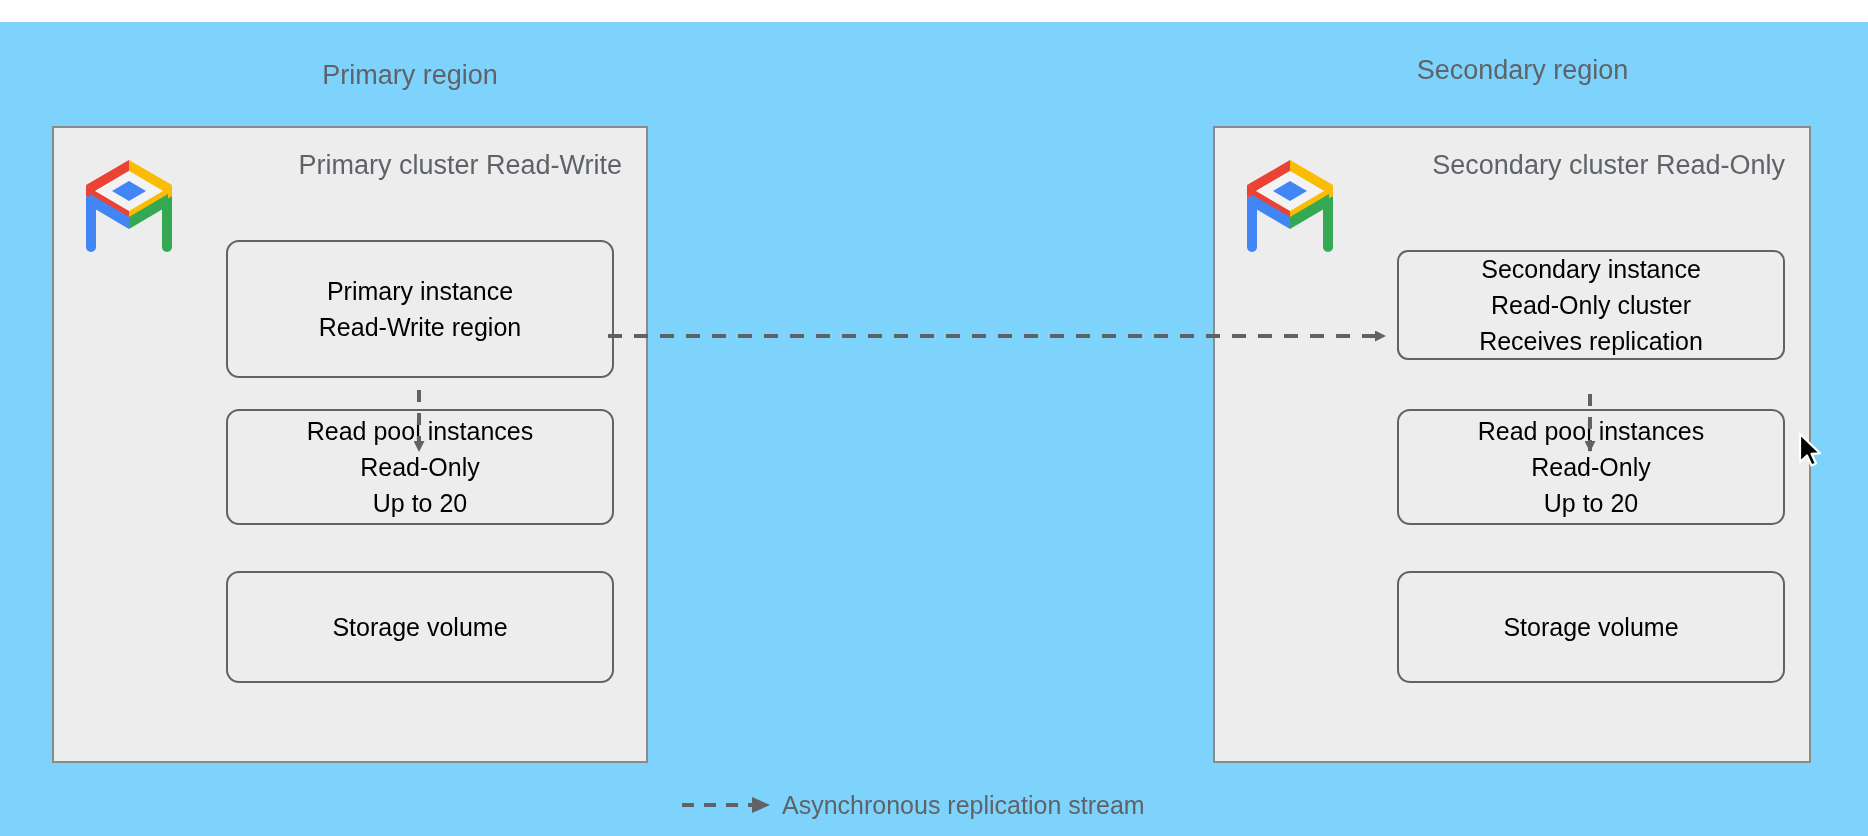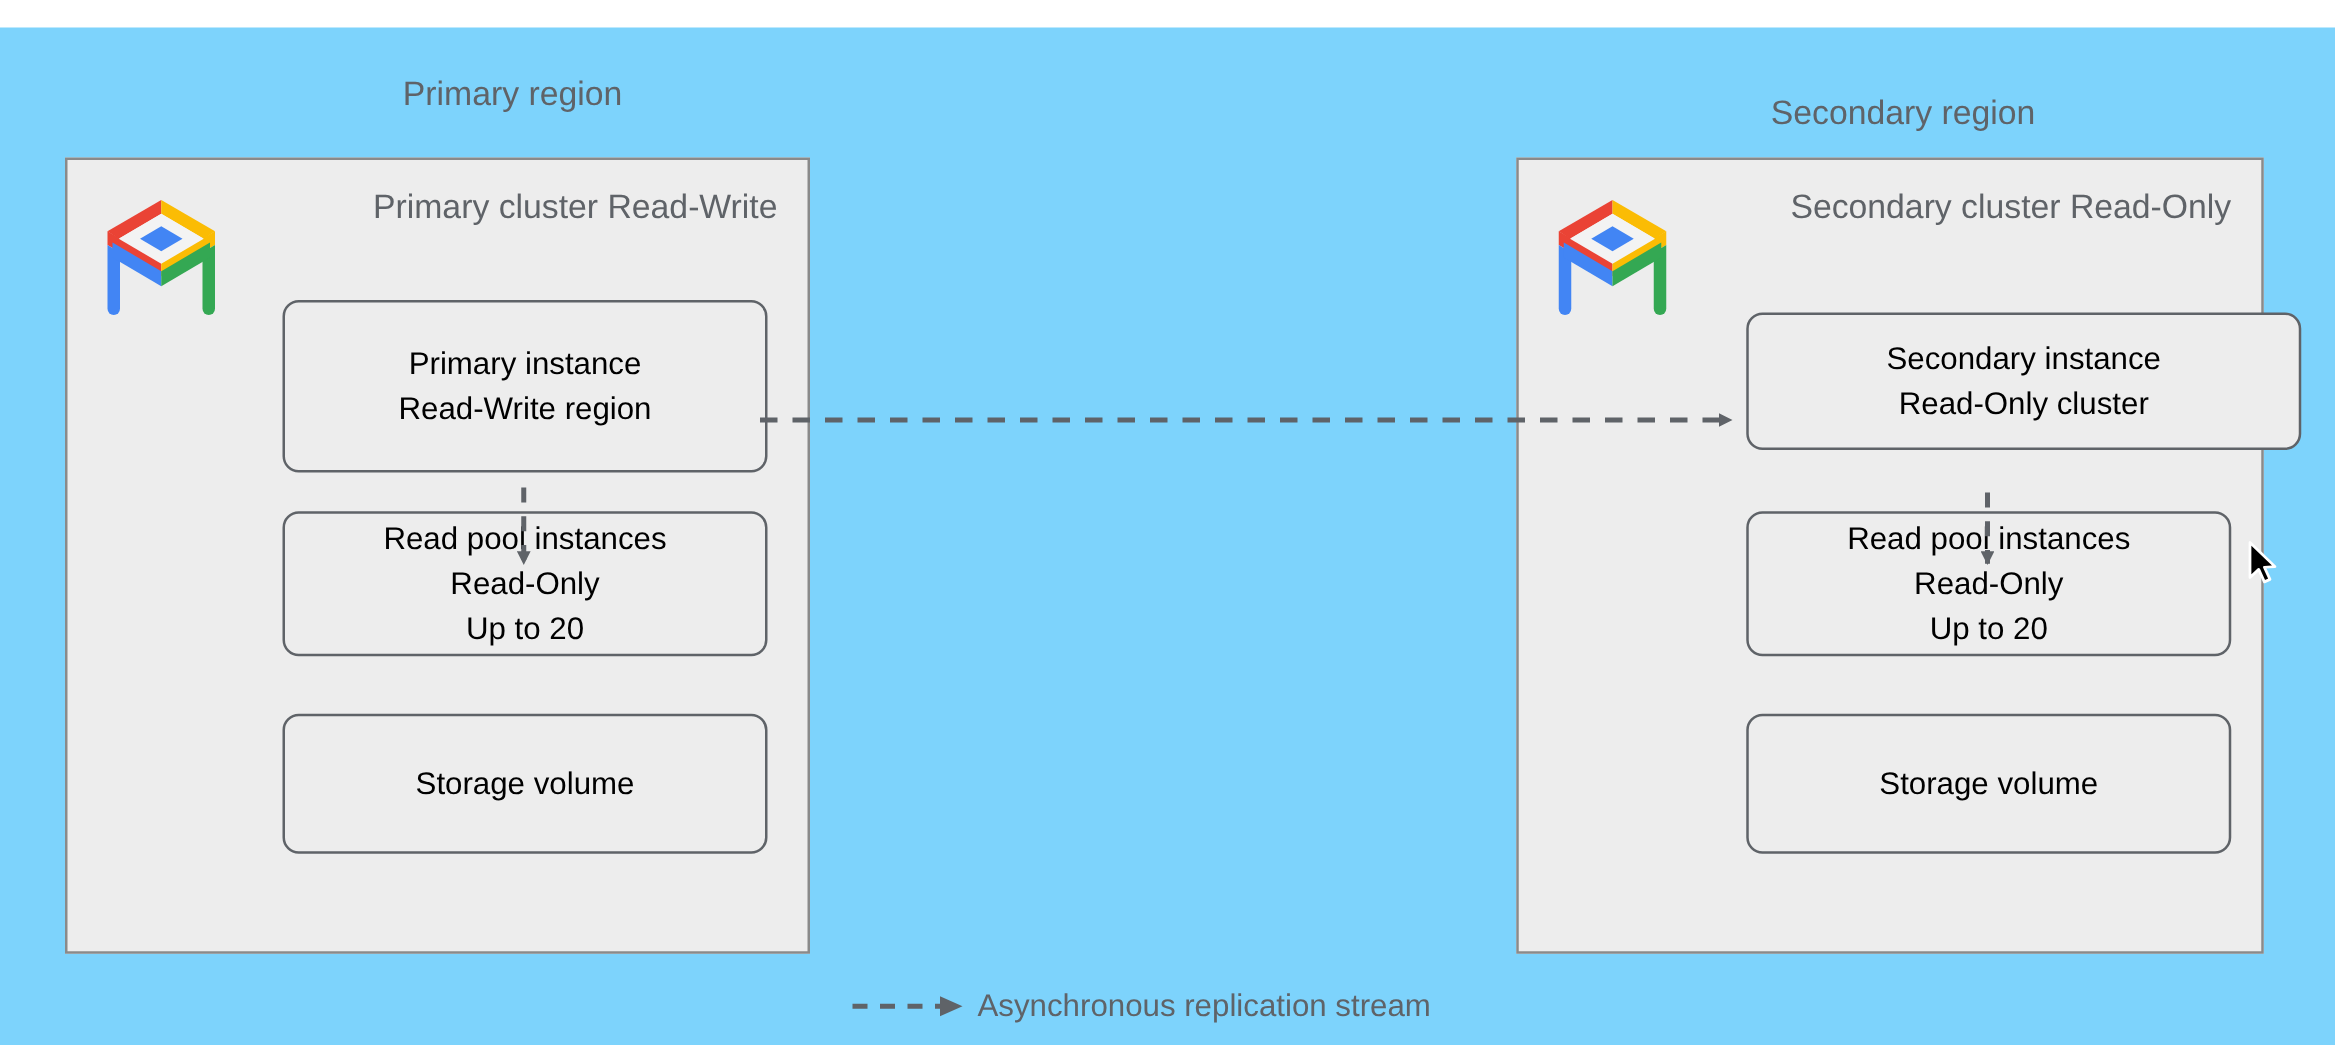--- a/index.html
+++ b/index.html
@@ -23,21 +23,21 @@
   
   .region-label {
     position: absolute;
     color: #5f6368;
     font-size: 27px;
     line-height: 32px;
     white-space: nowrap;
     text-align: center;
   }
   #region-label-primary   { left: 285px;  top: 37px;  width: 250px; }
-  #region-label-secondary { left: 1375px; top: 52px;  width: 295px; }
+  #region-label-secondary { left: 1375px; top: 32px;  width: 295px; }
 
   
   .cluster-box {
     position: absolute;
     background: #ededed;
     border: 2px solid #8a8a8a;
     box-sizing: border-box;
   }
   #cluster-primary   { left: 52px;   top: 104px; width: 596px; height: 637px; }
   #cluster-secondary { left: 1213px; top: 104px; width: 598px; height: 637px; padding-left: 44px; }
@@ -80,21 +80,21 @@
     text-align: center;
   }
   .node-box .line { white-space: nowrap; display: block; }
 
   
   #node-primary-instance  { left: 172px; top: 112px; width: 388px; height: 138px; }
   #node-primary-readpool  { left: 172px; top: 281px; width: 388px; height: 116px; }
   #node-primary-storage   { left: 172px; top: 443px; width: 388px; height: 112px; }
 
   
-  #node-secondary-instance { left: 182px; top: 122px; width: 444px; height: 110px; }
+  #node-secondary-instance { left: 182px; top: 122px; width: 388px; height: 110px; border-radius: 11px; }
   #node-secondary-readpool { left: 182px; top: 281px; width: 388px; height: 116px; }
   #node-secondary-storage  { left: 182px; top: 443px; width: 388px; height: 112px; }
 
   
   #connectors {
     position: absolute;
     left: 0; top: 0;
     width: 1868px;
     height: 836px;
     pointer-events: none;
@@ -196,20 +196,21 @@
     </div>
 
     <div class="cluster-heading">
       <span class="line">Secondary cluster</span>
       <span class="line">Read-Only</span>
     </div>
 
     <div class="node-box" id="node-secondary-instance">
       <span class="line">Secondary instance</span>
       <span class="line">Read-Only cluster</span>
+      <span class="line">Receives replication</span>
     </div>
 
     <div class="node-box" id="node-secondary-readpool">
       <span class="line">Read pool instances</span>
       <span class="line">Read-Only</span>
       <span class="line">Up to 20</span>
     </div>
 
     <div class="node-box" id="node-secondary-storage">
       <span class="line">Storage volume</span>

